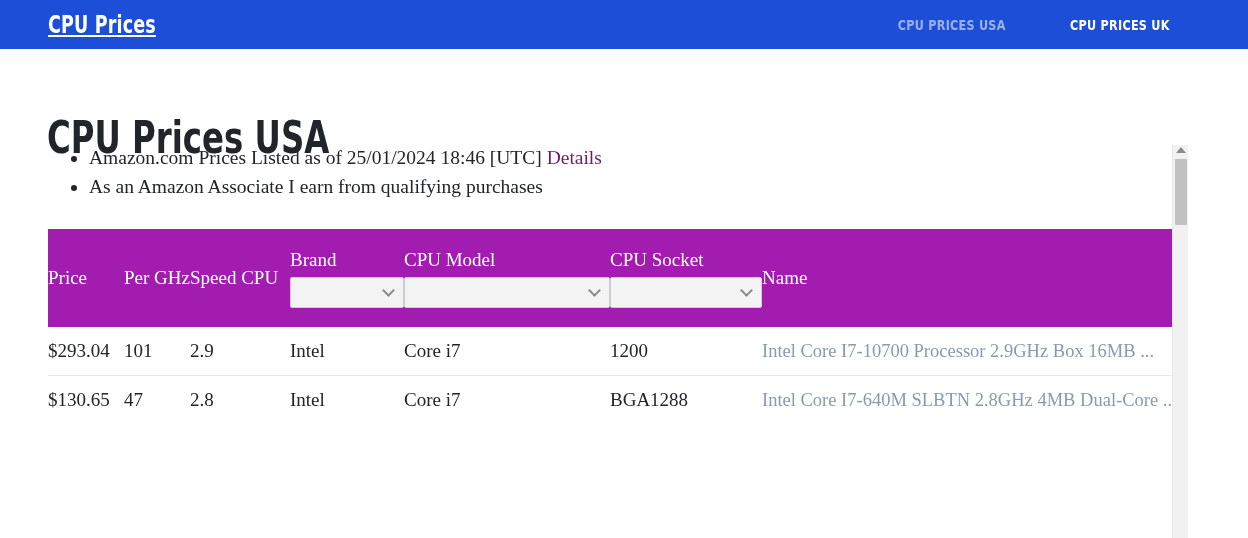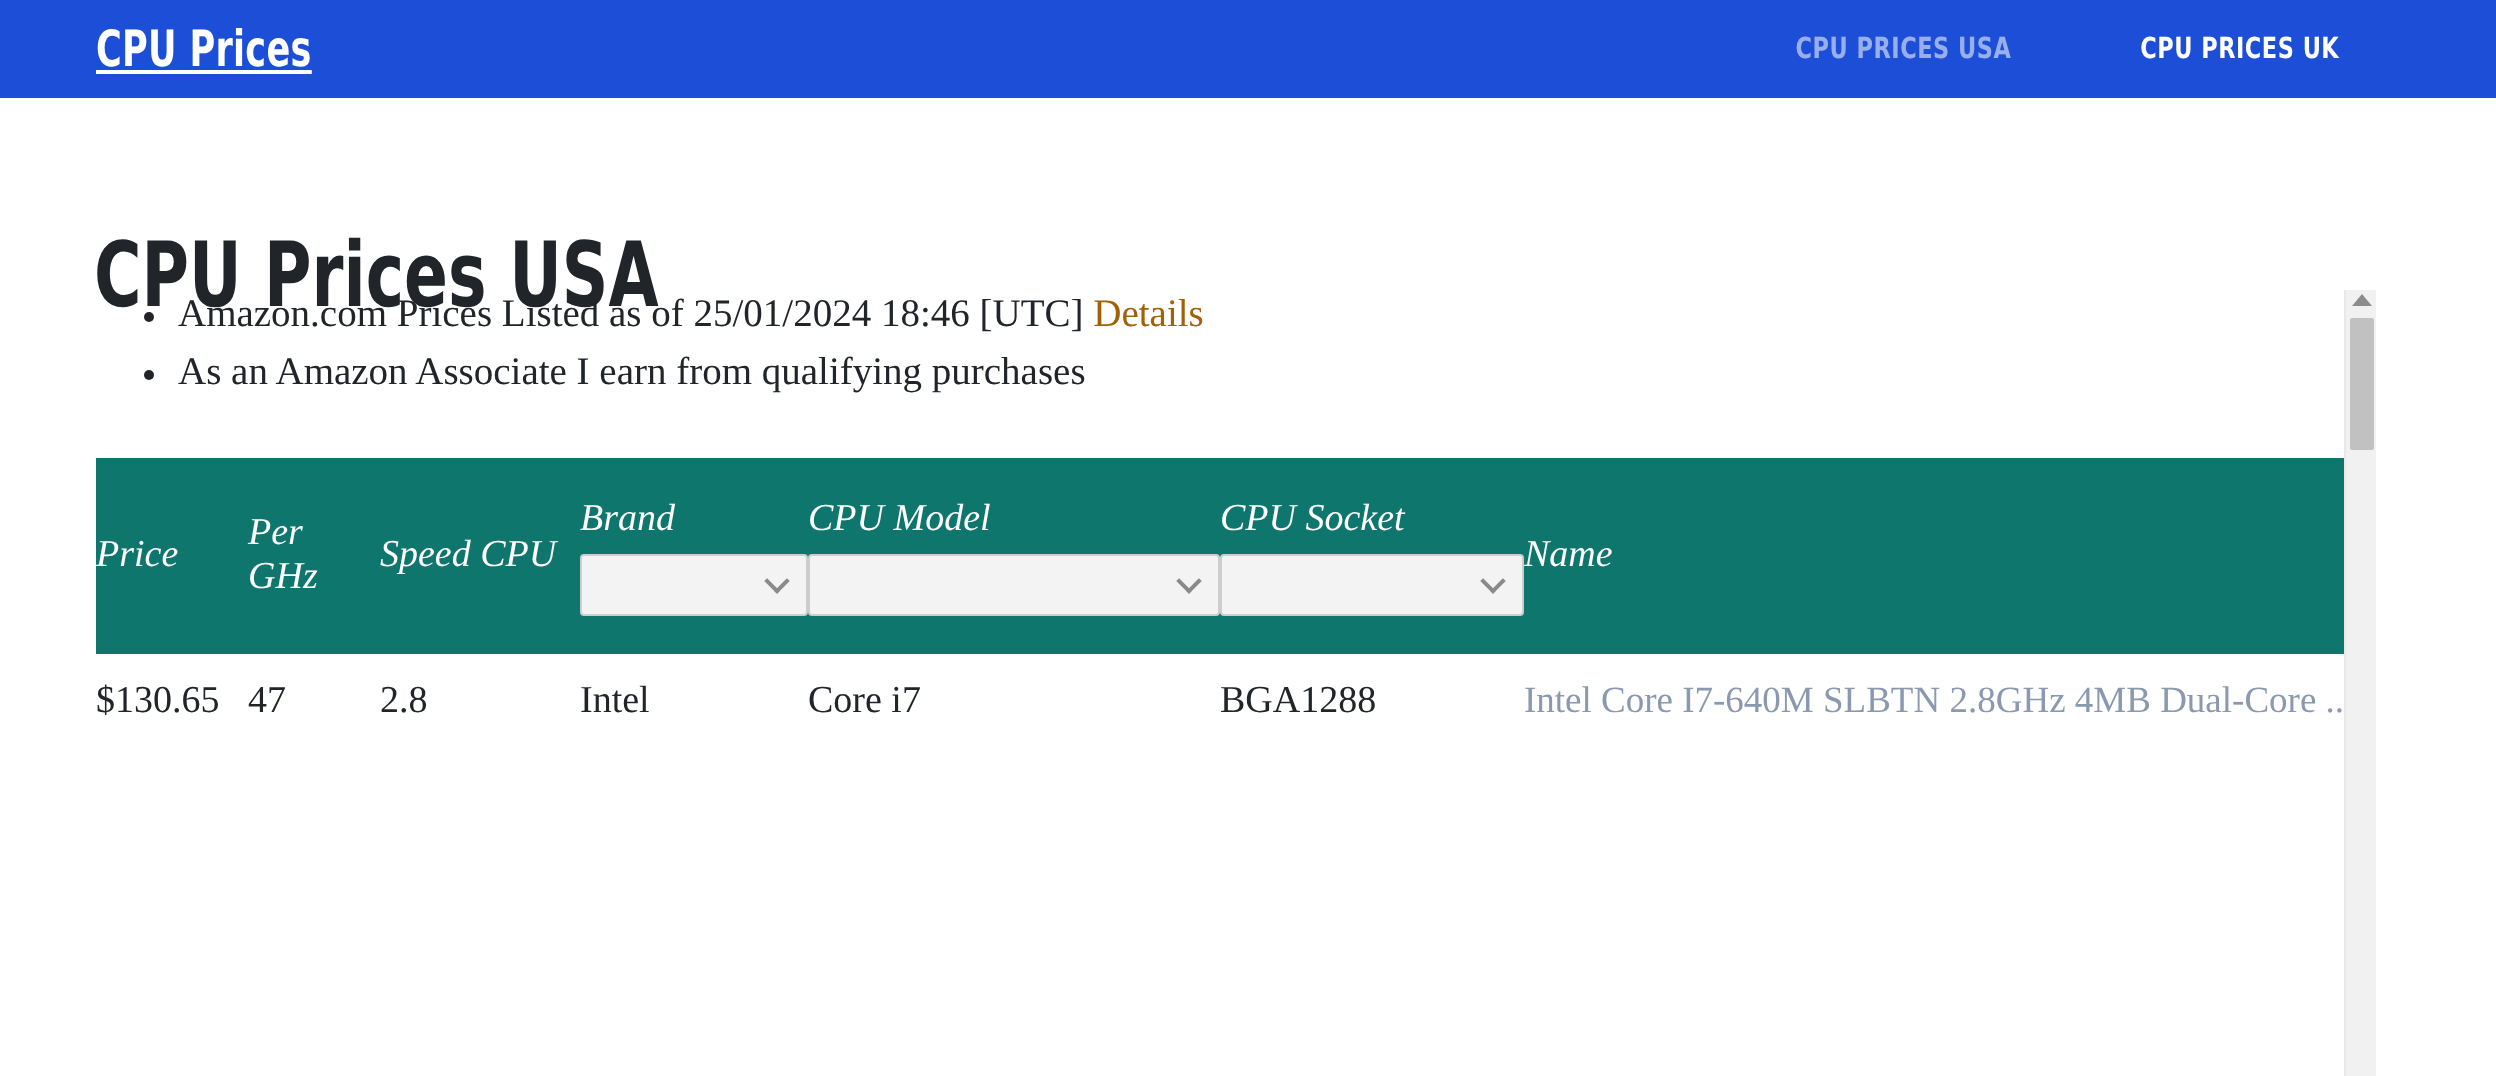--- a/index.html
+++ b/index.html
@@ -79,21 +79,21 @@
     position: absolute;
     left: 47px; top: 94px;
     margin: 0; padding: 0 0 0 42px;
     list-style: disc;
     font-size: 19.5px;
     line-height: 29px;
     color: #212529;
   }
   .notes li { padding: 0; }
   .details-link {
-    color: #a16207;
+    color: #701a75;
     text-decoration: none;
   }
 
   
   .scroll-area {
     position: absolute;
     left: 0; top: 96px;
     width: 1190px; height: 393px;
     overflow: hidden;
   }
@@ -103,21 +103,21 @@
     position: absolute;
     left: 48px; top: 84px;
     width: 1124px;
   }
   table.cpu-table {
     width: 1124px;
     border-collapse: collapse;
     table-layout: fixed;
     background: #ffffff;
   }
-  table.cpu-table thead tr { background: #0f766e; font-style: italic; }
+  table.cpu-table thead tr { background: #a21caf; }
   table.cpu-table thead th {
     color: #ffffff;
     font-weight: 400;
     font-size: 19px;
     text-align: left;
     vertical-align: middle;
     padding: 12px 0 12px 0;
     height: 98px;
     border: none;
   }
@@ -270,20 +270,29 @@
             </th>
             <th class="col-name">
               <div class="th-inner">
                 <span class="th-label">Name</span>
               </div>
             </th>
           </tr>
         </thead>
         <tbody>
           <tr>
+            <td class="c-price">$293.04</td>
+            <td class="c-pghz">101</td>
+            <td class="c-speed">2.9</td>
+            <td class="c-brand">Intel</td>
+            <td class="c-model">Core i7</td>
+            <td class="c-socket">1200</td>
+            <td class="c-name"><a href="#">Intel Core I7-10700 Processor 2.9GHz Box 16MB ...</a></td>
+          </tr>
+          <tr>
             <td class="c-price">$130.65</td>
             <td class="c-pghz">47</td>
             <td class="c-speed">2.8</td>
             <td class="c-brand">Intel</td>
             <td class="c-model">Core i7</td>
             <td class="c-socket">BGA1288</td>
             <td class="c-name"><a href="#">Intel Core I7-640M SLBTN 2.8GHz 4MB Dual-Core ...</a></td>
           </tr>
         </tbody>
       </table>

